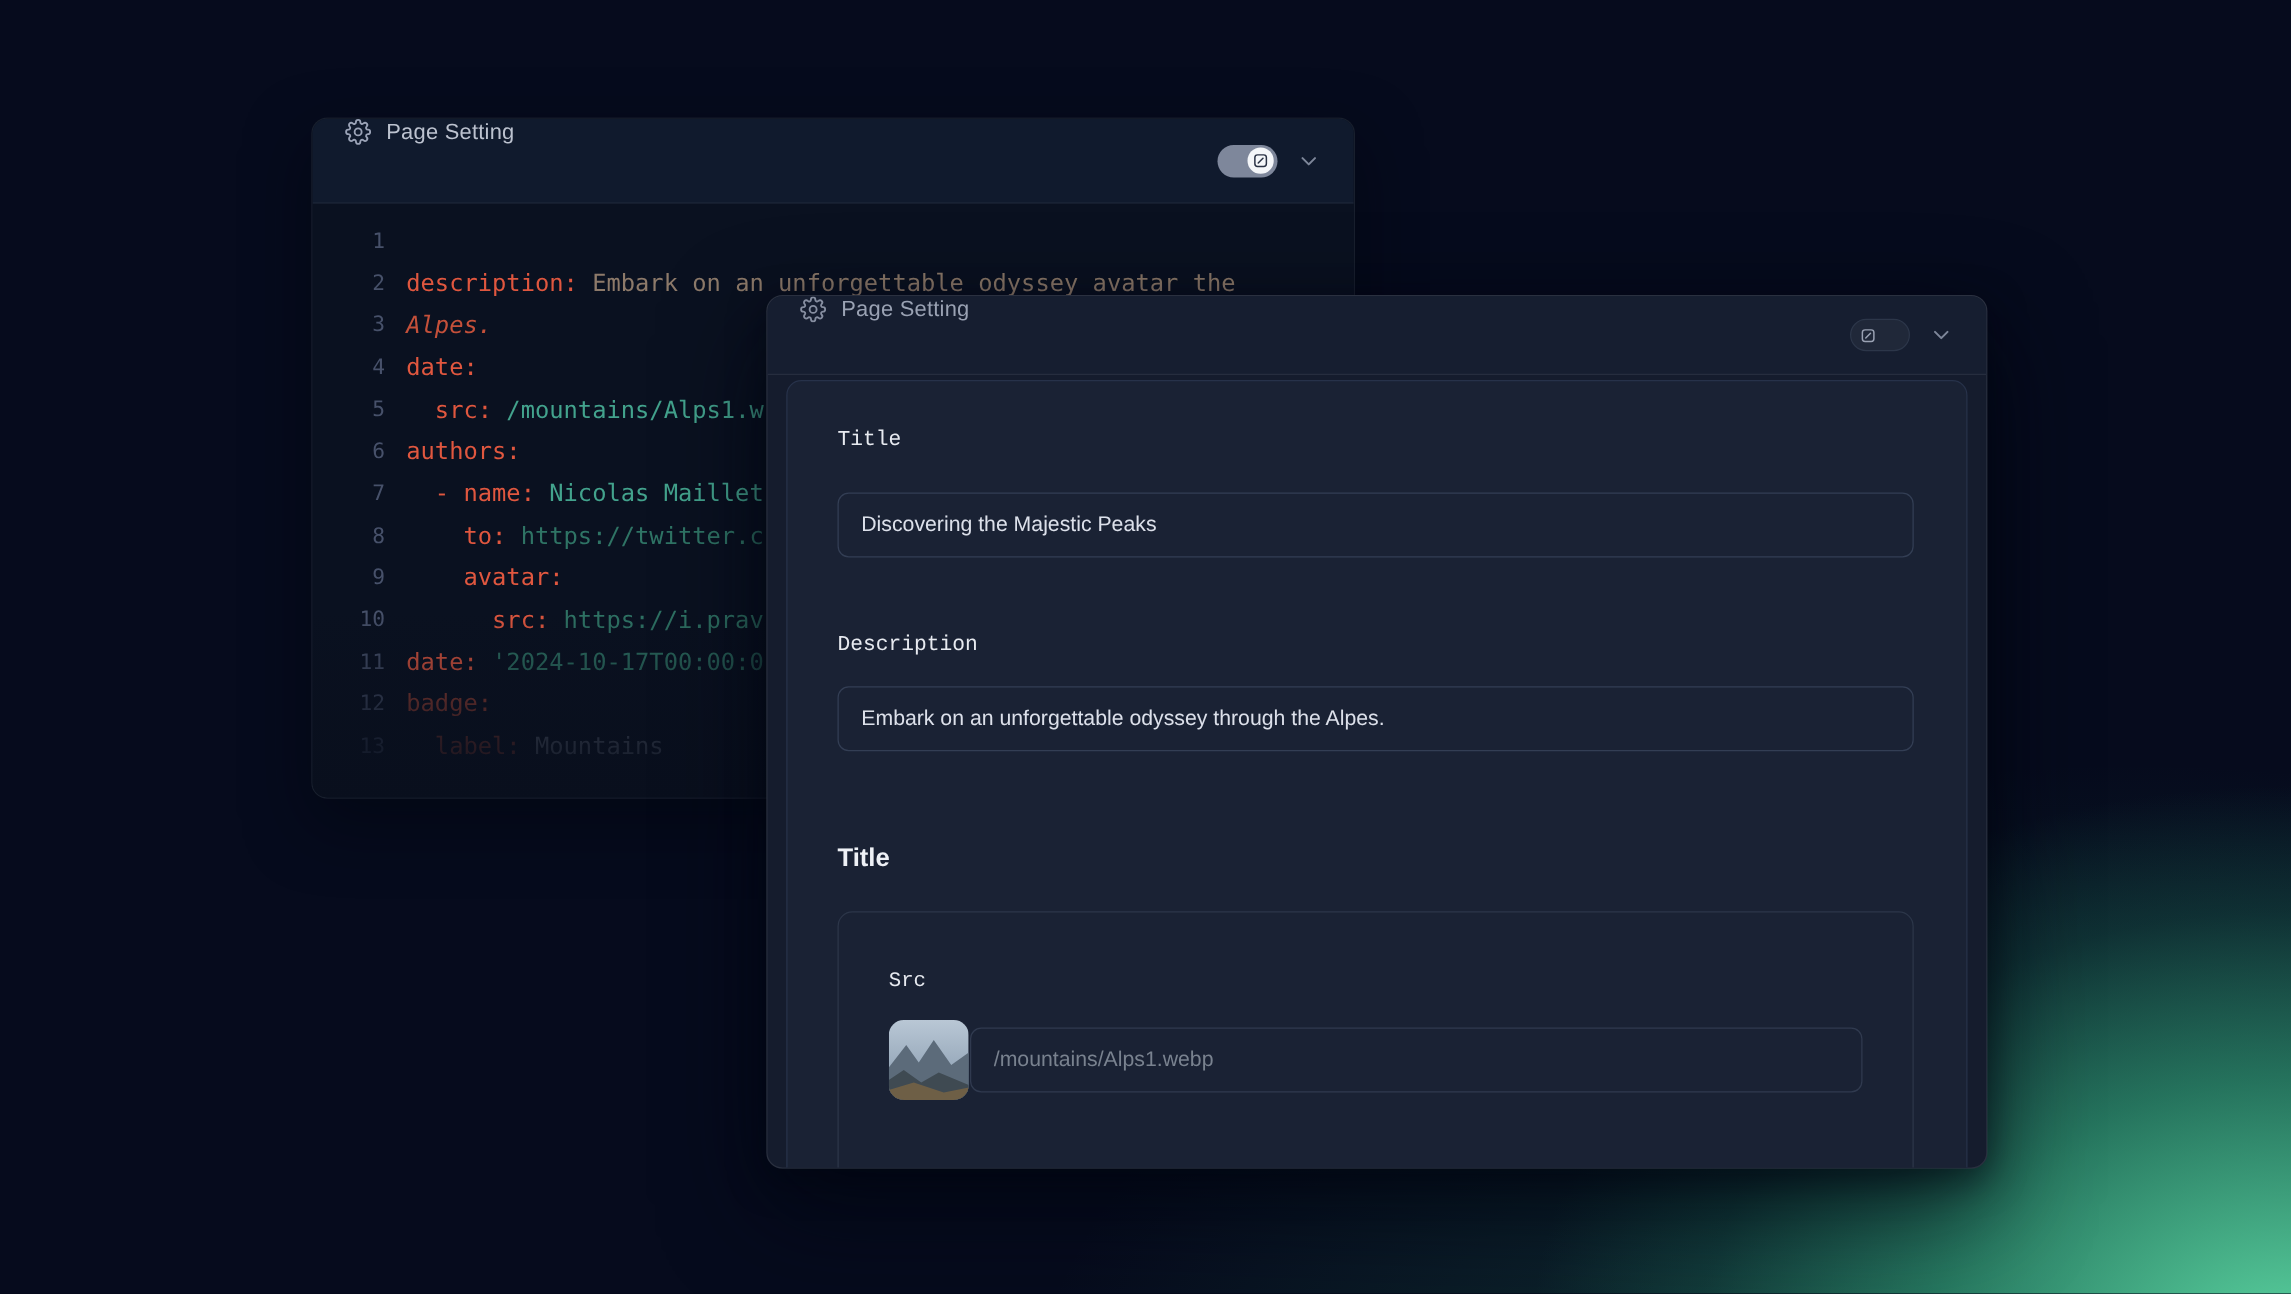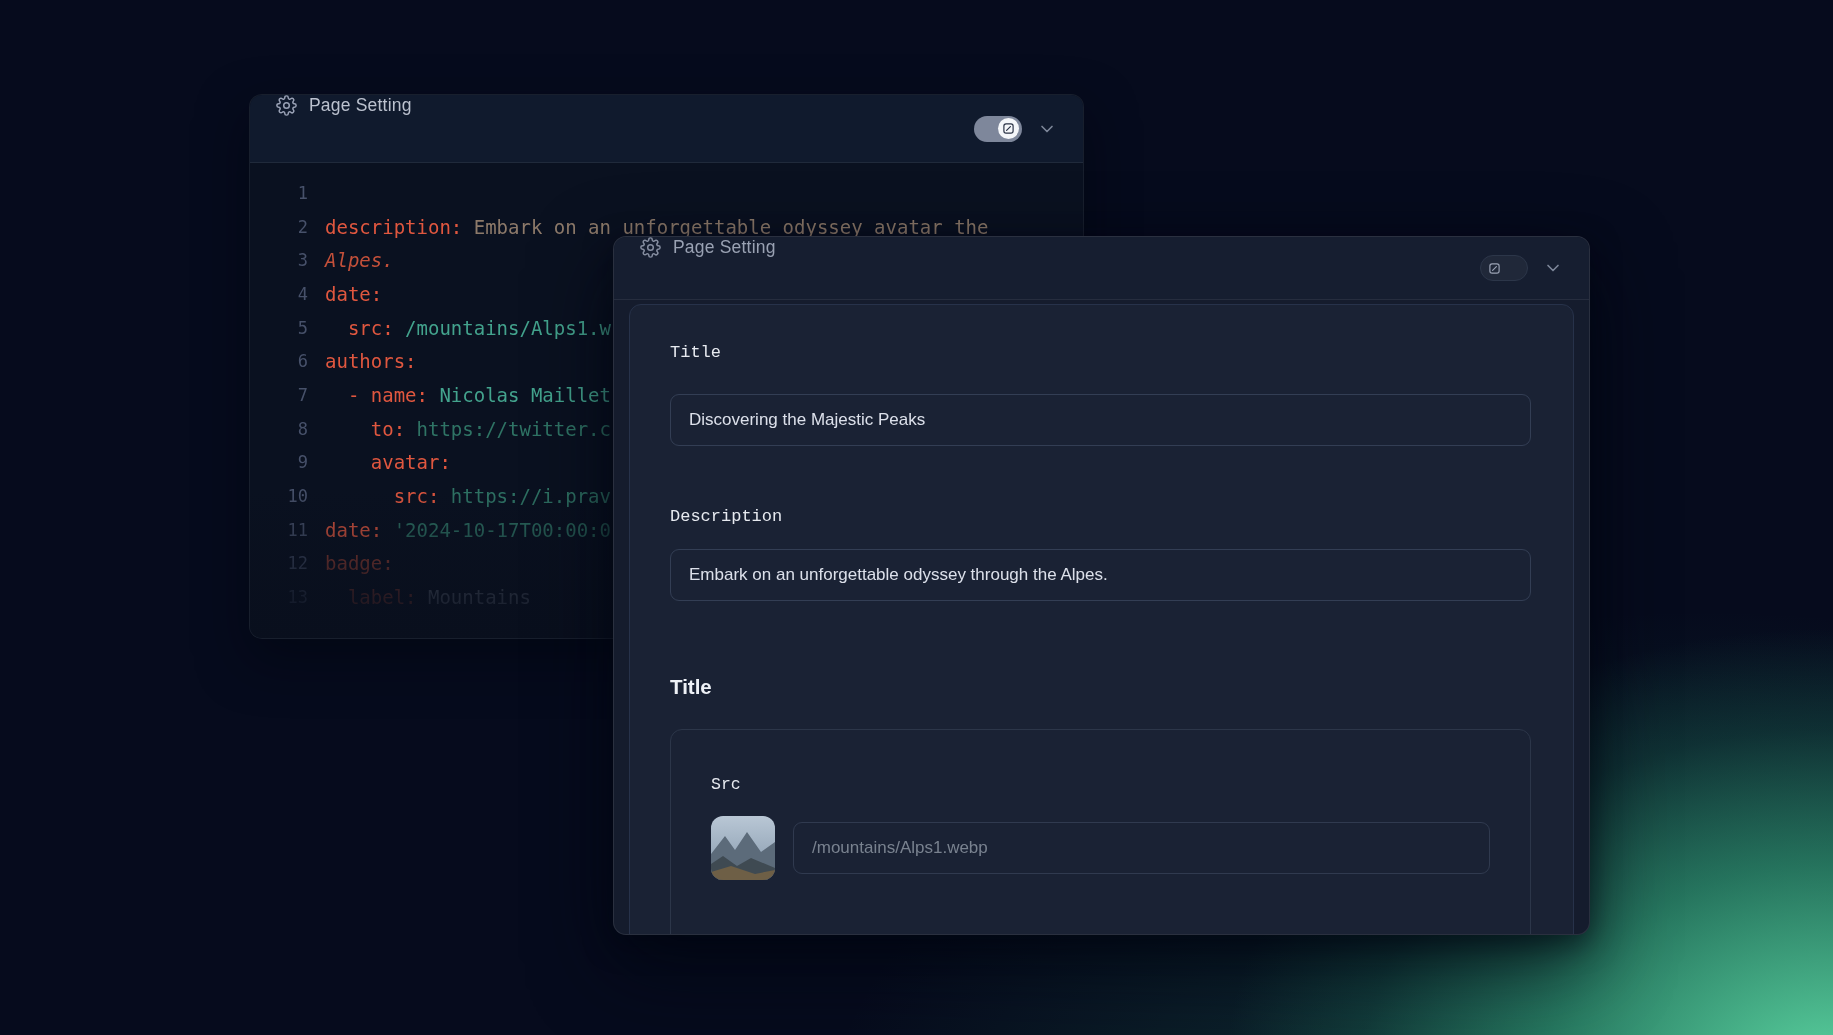--- a/index.html
+++ b/index.html
@@ -91,21 +91,21 @@
   .lbl-title { top:38px; }
   .inp-title { top:89px; }
   .lbl-desc  { top:202px; }
   .inp-desc  { top:244px; }
   .f-heading { position:absolute; left:40px; top:370px; font-size:20.5px; font-weight:700; color:#eef1f6; }
   .img-box {
     position:absolute; top:424px; left:40px; right:42px; height:290px;
     border:1px solid #2c3649; border-radius:12px;
   }
   .img-box .f-label { top:45px; left:40px; font-size:16.5px; }
-  .src-row { position:absolute; top:86px; left:40px; right:40px; height:64px; display:flex; align-items:center; gap:18px; }
+  .src-row { position:absolute; top:86px; left:40px; right:40px; height:64px; display:flex; align-items:center; gap:1px; }
   .thumb { width:64px; height:64px; border-radius:12px; overflow:hidden; flex:none; display:block; cursor:pointer; }
   .thumb svg { display:block; }
   .field-src {
     position:static; flex:1; height:52px;
     background:transparent; border:1px solid #303a4f; border-radius:9px;
     padding:0 18px; outline:none;
     font-family:"Liberation Sans", sans-serif; font-size:17px; color:#79828f;
   }
 </style>
 </head>

